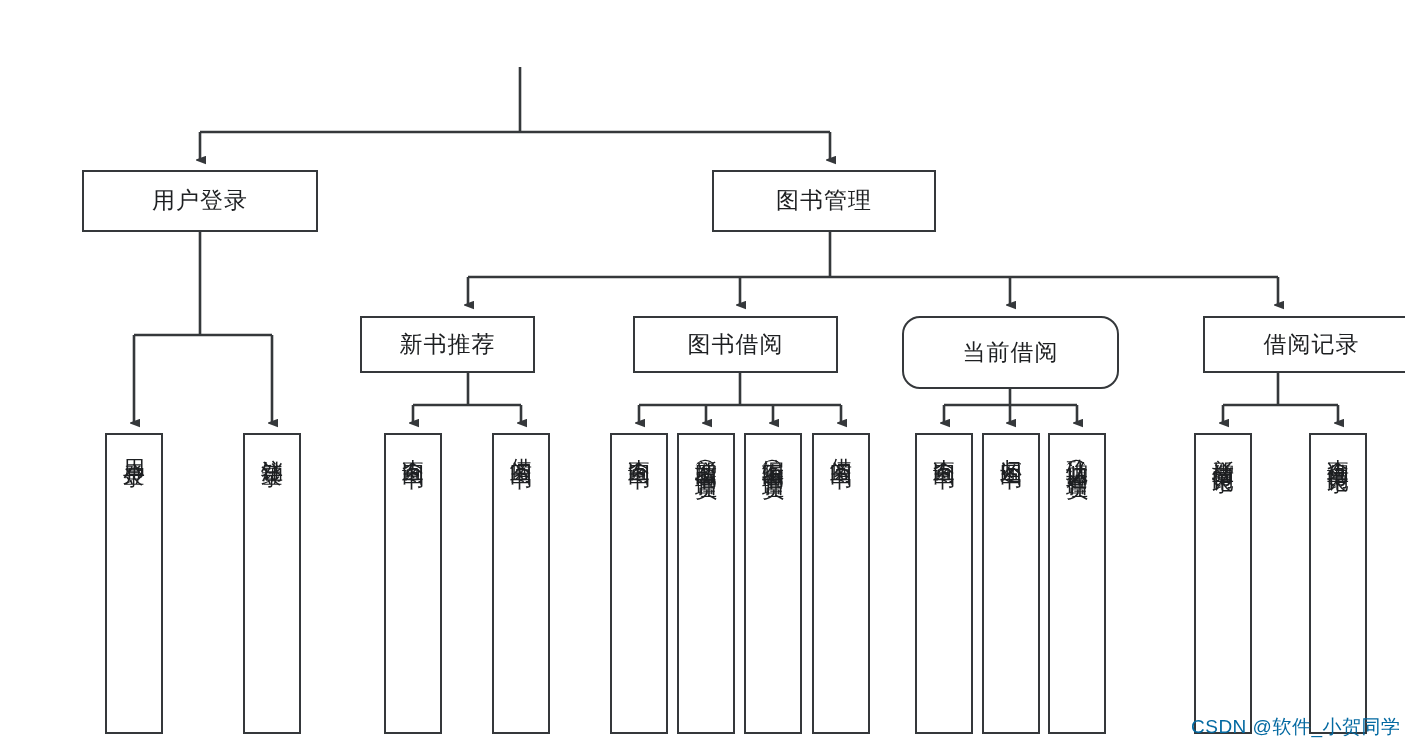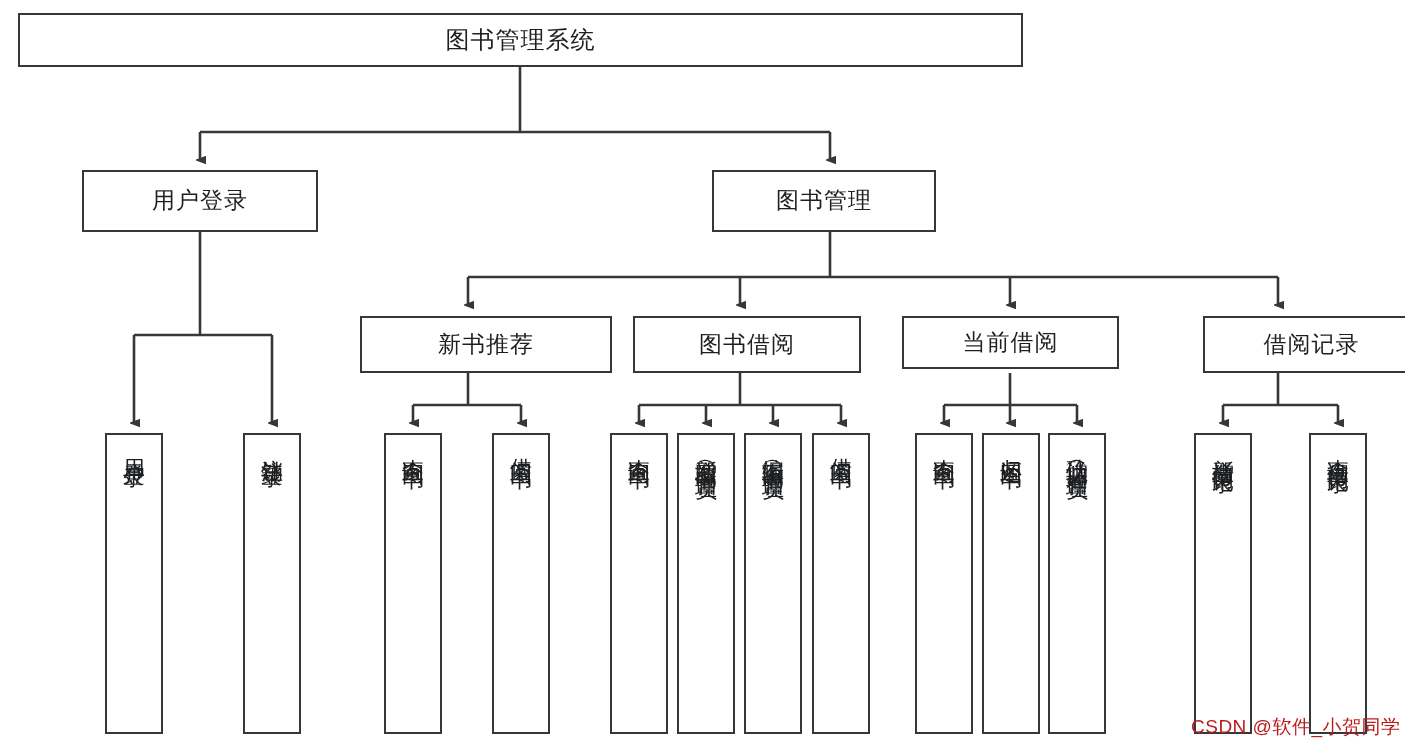--- a/index.html
+++ b/index.html
@@ -59,21 +59,21 @@
     text-orientation: upright;
     font-size: 22px;
     line-height: 1.28;
     letter-spacing: 3px;
     white-space: nowrap;
     color: #1d1f21;
   }
   .watermark {
     position: absolute;
     font-size: 19px;
-    color: #b91c1c;
+    color: #0369a1;
     white-space: nowrap;
     letter-spacing: 0.5px;
   }
 </style>
 </head>
 <body>
 
 <div id="canvas">
 
   <svg id="connectors" viewBox="0 0 1405 747" xmlns="http://www.w3.org/2000/svg">
@@ -122,38 +122,35 @@
       <path d="M1010,405 L1010,423" marker-end="url(#arrow)"></path>
       <path d="M1077,405 L1077,423" marker-end="url(#arrow)"></path>
 
       <path d="M1278,373 L1278,405"></path>
       <path d="M1223,405 L1338,405"></path>
       <path d="M1223,405 L1223,423" marker-end="url(#arrow)"></path>
       <path d="M1338,405 L1338,423" marker-end="url(#arrow)"></path>
     </g>
   </svg>
 
-  <div class="node horiz root" style="left:18px; top:13px; width:1005px; height:54px;">
-    <span>图书管理系统</span>
-  </div>
 
   <div class="node horiz" style="left:82px; top:170px; width:236px; height:62px;">
     <span>用户登录</span>
   </div>
   <div class="node horiz" style="left:712px; top:170px; width:224px; height:62px;">
     <span>图书管理</span>
   </div>
 
-  <div class="node horiz" style="left:360px; top:316px; width:252px; height:57px;">
+  <div class="node horiz" style="left:360px; top:316px; width:175px; height:57px;">
     <span>新书推荐</span>
   </div>
-  <div class="node horiz" style="left:633px; top:316px; width:228px; height:57px;">
+  <div class="node horiz" style="left:633px; top:316px; width:205px; height:57px;">
     <span>图书借阅</span>
   </div>
-  <div class="node horiz" style="left:902px; top:316px; width:217px; height:53px;">
+  <div class="node horiz" style="left:902px; top:316px; width:217px; height:73px;border-radius:18px;">
     <span>当前借阅</span>
   </div>
   <div class="node horiz" style="left:1170px; top:316px; width:217px; height:57px;margin-left:33px;">
     <span>借阅记录</span>
   </div>
 
   <div class="leaf" style="left:105px; top:433px; width:58px; height:301px;">
     <span class="vtext">用户登录</span>
   </div>
   <div class="leaf" style="left:243px; top:433px; width:58px; height:301px;">

